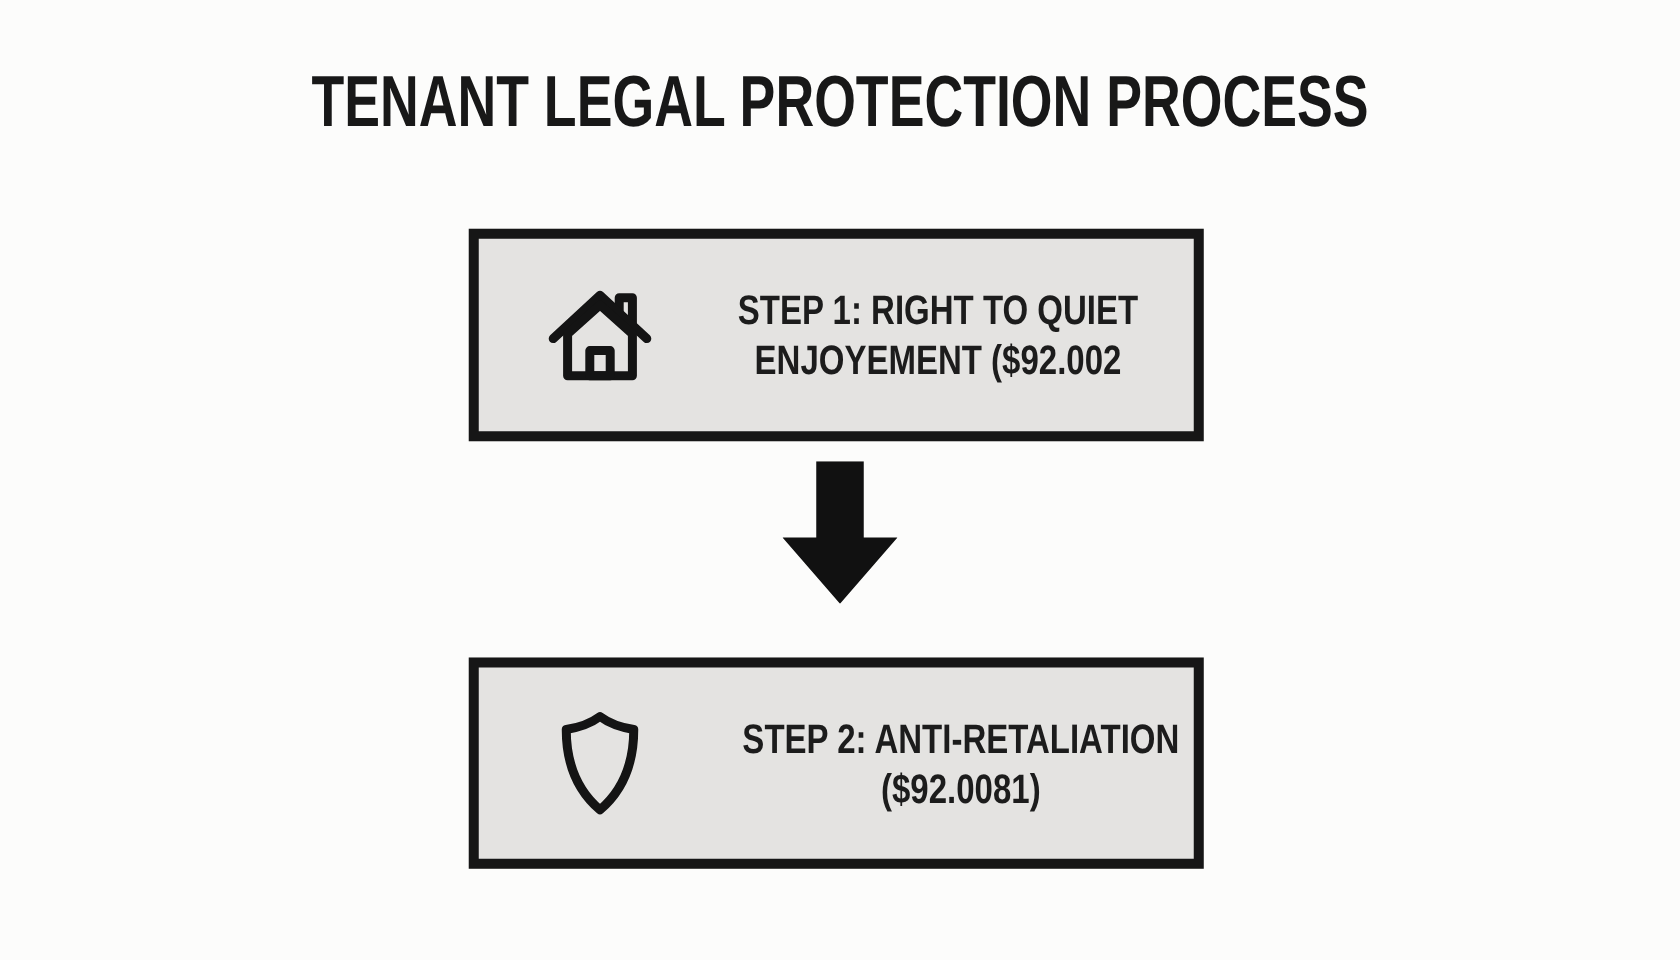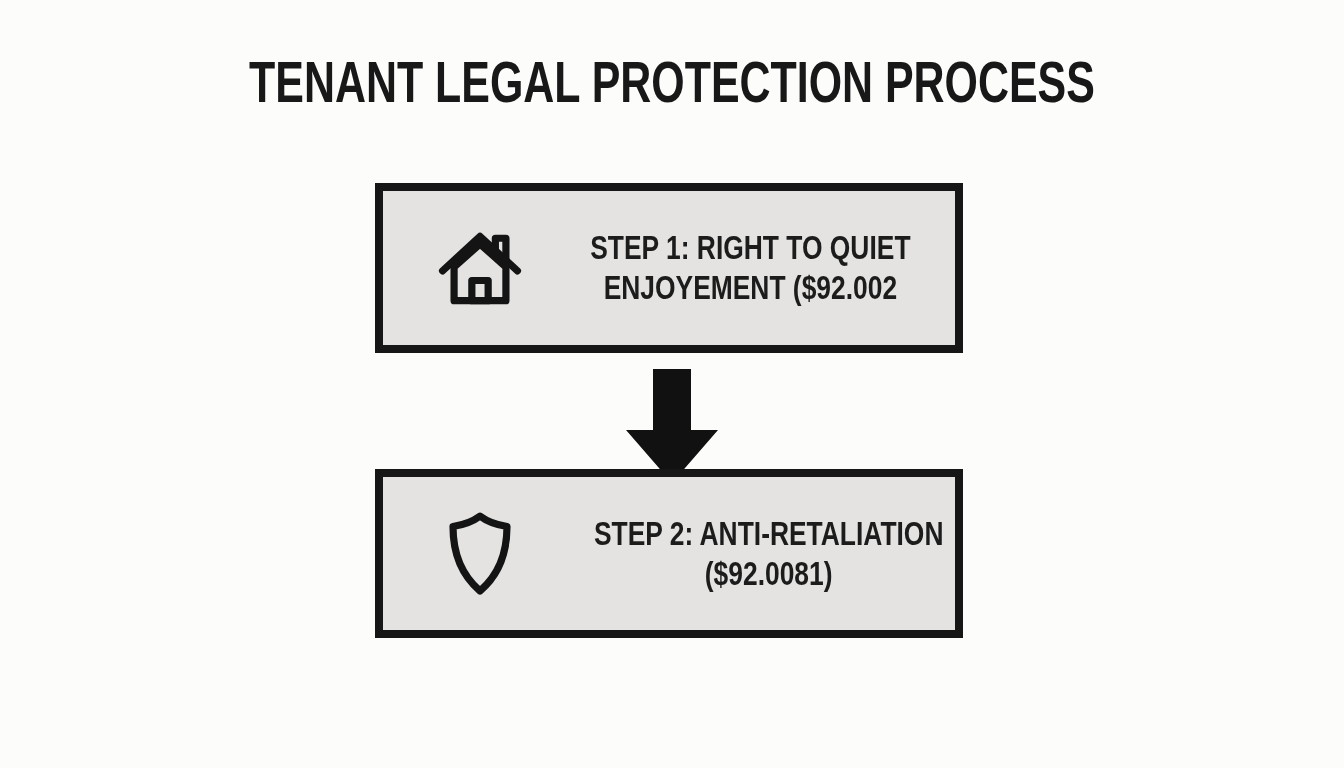--- a/index.html
+++ b/index.html
@@ -33,21 +33,21 @@
     left: 375px;
     width: 588px;
     height: 170px;
     background: #e4e3e1;
     border: 8px solid #161616;
     display: flex;
     align-items: center;
     padding-left: 31px;
   }
   .step-box.box-1 { top: 183px; }
-  .step-box.box-2 { top: 469px; height: 169px; }
+  .step-box.box-2 { top: 526px; height: 169px; }
   .icon-cell {
     width: 132px;
     flex: 0 0 132px;
     display: flex;
     align-items: center;
     justify-content: center;
   }
   .icon-cell svg { display: block; }
   .text-cell {
     flex: 1;

